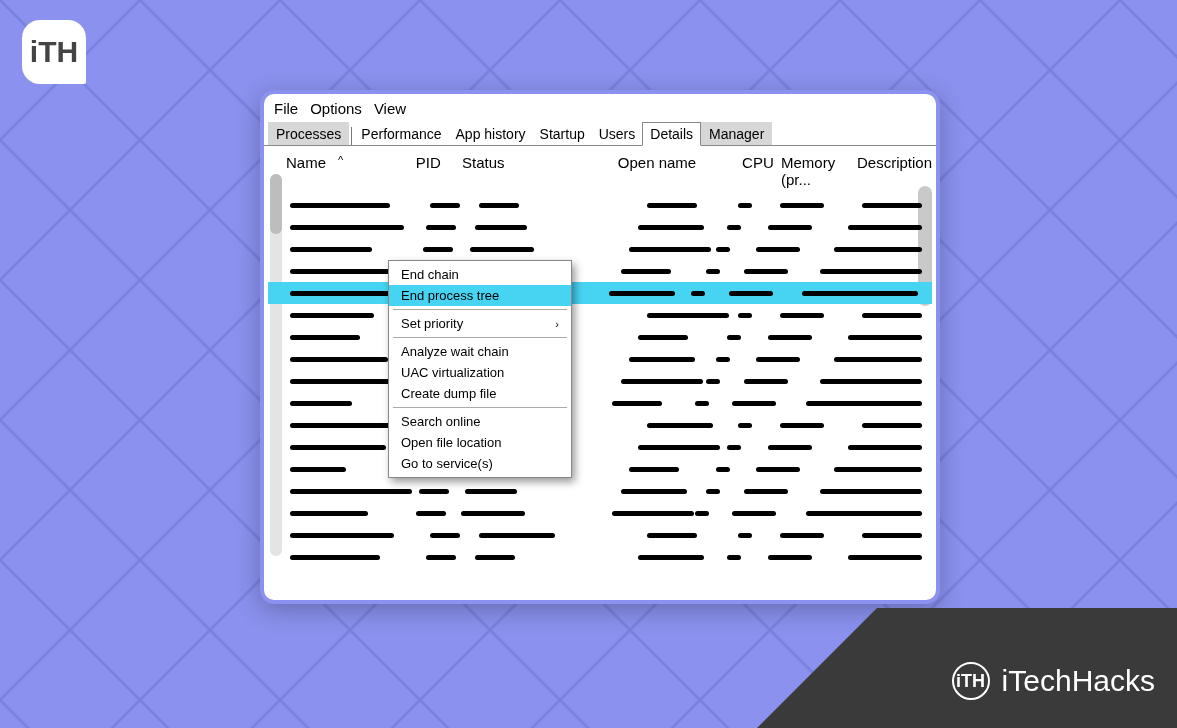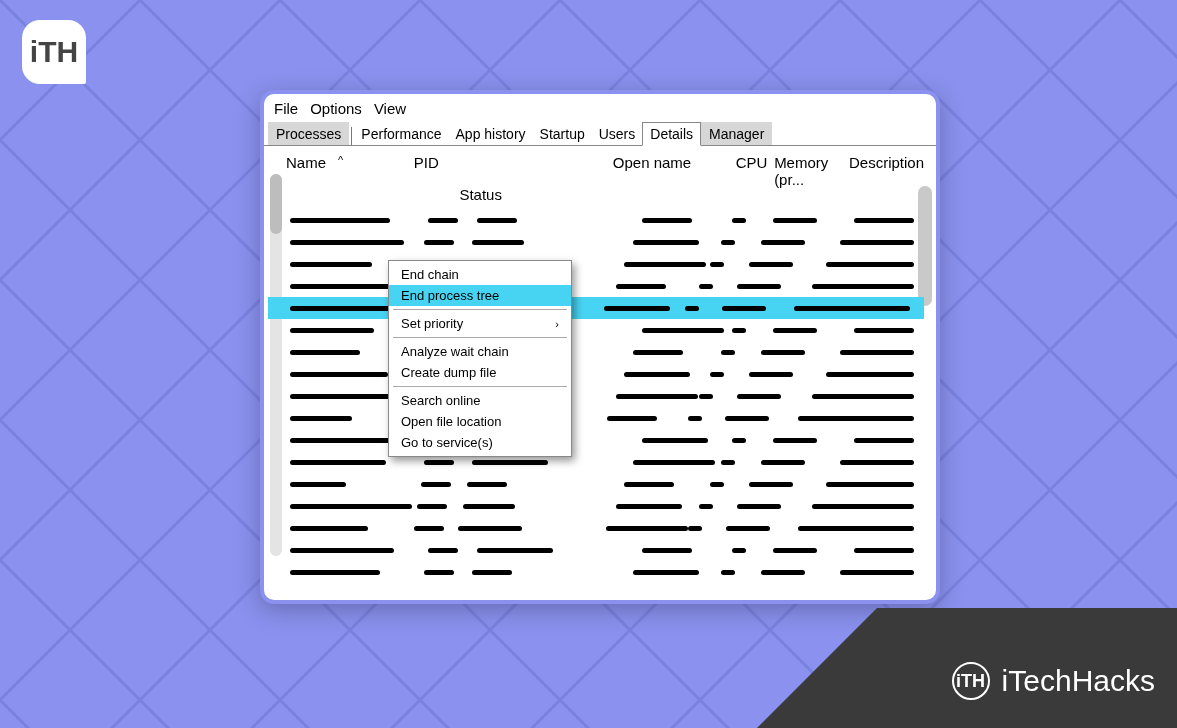--- a/index.html
+++ b/index.html
@@ -68,26 +68,26 @@
 .ctrl { width:22px; height:22px; display:flex; align-items:center; justify-content:center; }
 .minline { width:18px; height:4px; background:#000; border-radius:2px; }
 .maxbox { width:18px; height:14px; border:3px solid #000; }
 .closex { font-size:24px; font-weight:bold; font-family: Arial, sans-serif; }
 .menubar { display:flex; gap:12px; padding: 6px 10px 4px; font-size:15px; }
 .tabbar { display:flex; align-items:flex-end; padding: 0 4px; border-bottom:1px solid #888; font-size:14px; }
 .tab { padding:3px 7px; }
 .tab.inactive { background:#d7d7d7; border:1px solid #d7d7d7; border-bottom:none; }
 .tab.active { background:#fff; border:1px solid #888; border-bottom:1px solid #fff; position:relative; top:1px; }
 .divider-v { width:1px; height:18px; background:#777; margin:0 2px; }
-.content { position:relative; height: calc(100% - 36px - 30px - 24px); padding: 6px 8px 0 4px; }
+.content { position:relative; height: calc(100% - 36px - 30px - 24px); padding: 6px 0 0 4px; }
 .cols-header { display:flex; padding: 2px 4px 6px 18px; font-size:15px; }
 .col-name { width: 140px; display:flex; gap:12px; }
 .sort-caret { font-size:11px; }
 .col-pid  { width: 50px; }
-.col-status { width: 168px; margin-top: 32px; }
+.col-status { width: 168px; }
 .col-user { width: 92px; }
 .col-cpu  { width: 42px; margin-left: 39px; }
 .col-mem  { width: 82px; }
 .col-desc { flex:1; }
 .scroll-left { position:absolute; left:6px; top:28px; width:12px; bottom:6px; background:#e4e4e4; border-radius:6px; }
 .scroll-thumb-l { width:100%; height:60px; background:#bdbdbd; border-radius:6px; }
 .scroll-right { position:absolute; right:4px; top:40px; width:14px; height:120px; background:#c9c9c9; border-radius:7px; }
 .rows { position:relative; padding-left: 22px; }
 .row { position:relative; display:flex; align-items:center; height:22px; padding-right:14px; }
 .row.sel { background:#46d4f2; margin-left:-22px; padding-left:22px; width:calc(100% + 18px); }
@@ -563,20 +563,23 @@
         <div class="ctxsep"></div>
         <div class="ctxitem">
           <span>Set priority</span>
           <span class="ctx-arrow">›</span>
         </div>
         <div class="ctxsep"></div>
         <div class="ctxitem">
           <span>Analyze wait chain</span>
         </div>
         <div class="ctxitem">
+          <span>UAC virtualization</span>
+        </div>
+        <div class="ctxitem">
           <span>Create dump file</span>
         </div>
         <div class="ctxsep"></div>
         <div class="ctxitem">
           <span>Search online</span>
         </div>
         <div class="ctxitem">
           <span>Open file location</span>
         </div>
         <div class="ctxitem">

